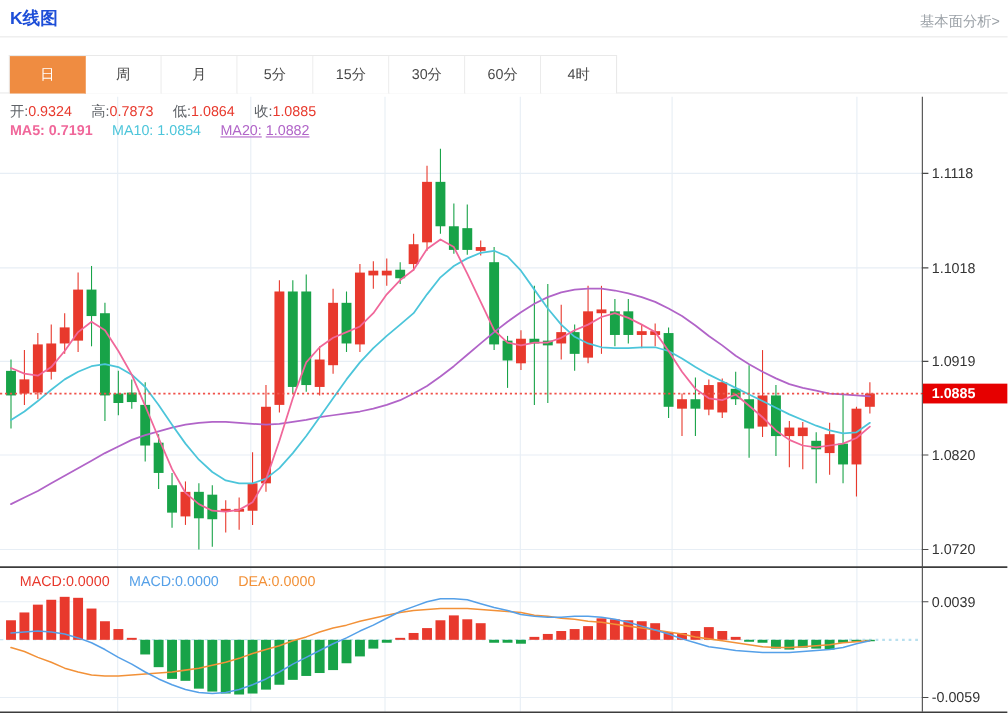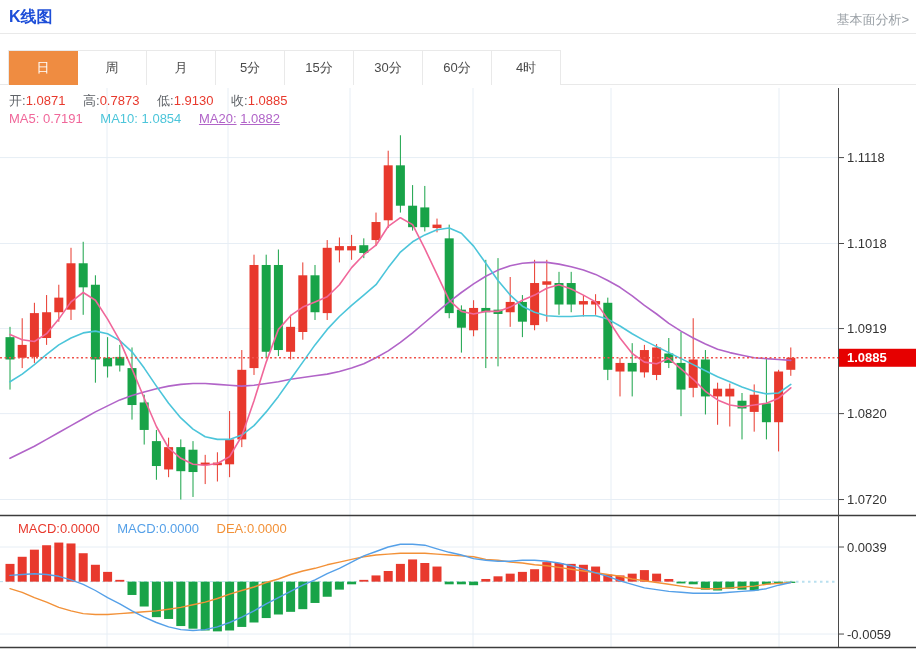--- a/index.html
+++ b/index.html
@@ -10,21 +10,21 @@
   .header-divider{position:absolute;left:0;top:33px;width:916px;height:0;border-top:1px solid #e9e9e9;}
   .tabbar{position:absolute;left:0;top:50px;width:916px;height:34px;border-bottom:1px solid #e9e9e9;}
   .tabs{position:absolute;left:8px;top:0;display:flex;height:34px;border-top:1px solid #e9e9e9;border-left:1px solid #e9e9e9;}
   .tab{width:69px;height:34px;line-height:34px;text-align:center;font-size:13px;color:#4a4a4a;
        background:#fff;border-right:1px solid #e9e9e9;cursor:pointer;box-sizing:border-box;}
   .tab.active{background:var(--accent);color:#fff;border-right-color:var(--accent);}
   .legend{position:absolute;font-size:13px;white-space:nowrap;z-index:3;}
   .legend .lbl{color:#5f6368;}
   .legend .gap{display:inline-block;width:14px;}
   .v-up{color:var(--up);}
-  .c-ma5{color:var(--ma5);} .c-ma10{color:var(--ma10);} .c-ma20{color:var(--ma20);text-decoration:underline;}
+  .c-ma5{color:var(--ma5);font-weight:bold;} .c-ma10{color:var(--ma10);} .c-ma20{color:var(--ma20);text-decoration:underline;}
   .c-macd{color:var(--up);} .c-diff{color:var(--diff);} .c-dea{color:var(--dea);}
   #chart-svg{position:absolute;left:0;top:0;z-index:1;}
   svg text{font-family:"Liberation Sans","DejaVu Sans",sans-serif;}
 </style>
 </head>
 <body>
 
 <div class="page-title">K线图</div>
 <a class="fund-link">基本面分析&gt;</a>
 <div class="header-divider"></div>
@@ -303,23 +303,23 @@
       <text x="847" y="638.5355191256831" fill="#333333" font-size="13" font-weight="normal" text-anchor="start">-0.0059</text>
     </g>
     <g>
       <rect x="839" y="348.7746478873236" width="77" height="18" fill="#e60000"></rect>
       <line x1="838" y1="357.7746478873236" x2="844" y2="357.7746478873236" stroke="#e60000" stroke-width="1"></line>
       <text x="847" y="362.2746478873236" fill="#ffffff" font-size="13" font-weight="bold" text-anchor="start">1.0885</text>
     </g>
   </svg>
 
 <div class="legend" style="left:9px;top:92px;">
-  <span class="lbl">开:</span><span class="v-up">1.0871</span><span class="gap"></span>
+  <span class="lbl">开:</span><span class="v-up">0.9324</span><span class="gap"></span>
   <span class="lbl">高:</span><span class="v-up">0.7873</span><span class="gap"></span>
-  <span class="lbl">低:</span><span class="v-up">1.9130</span><span class="gap"></span>
+  <span class="lbl">低:</span><span class="v-up">1.0864</span><span class="gap"></span>
   <span class="lbl">收:</span><span class="v-up">1.0885</span>
 </div>
 
 <div class="legend" style="left:9px;top:111px;">
   <span class="c-ma5">MA5:</span> <span class="c-ma5">0.7191</span><span class="gap"></span>
   <span class="c-ma10">MA10:</span> <span class="c-ma10">1.0854</span><span class="gap"></span>
   <span class="c-ma20">MA20:</span> <span class="c-ma20">1.0882</span>
 </div>
 
 <div class="legend" style="left:18px;top:521px;">

